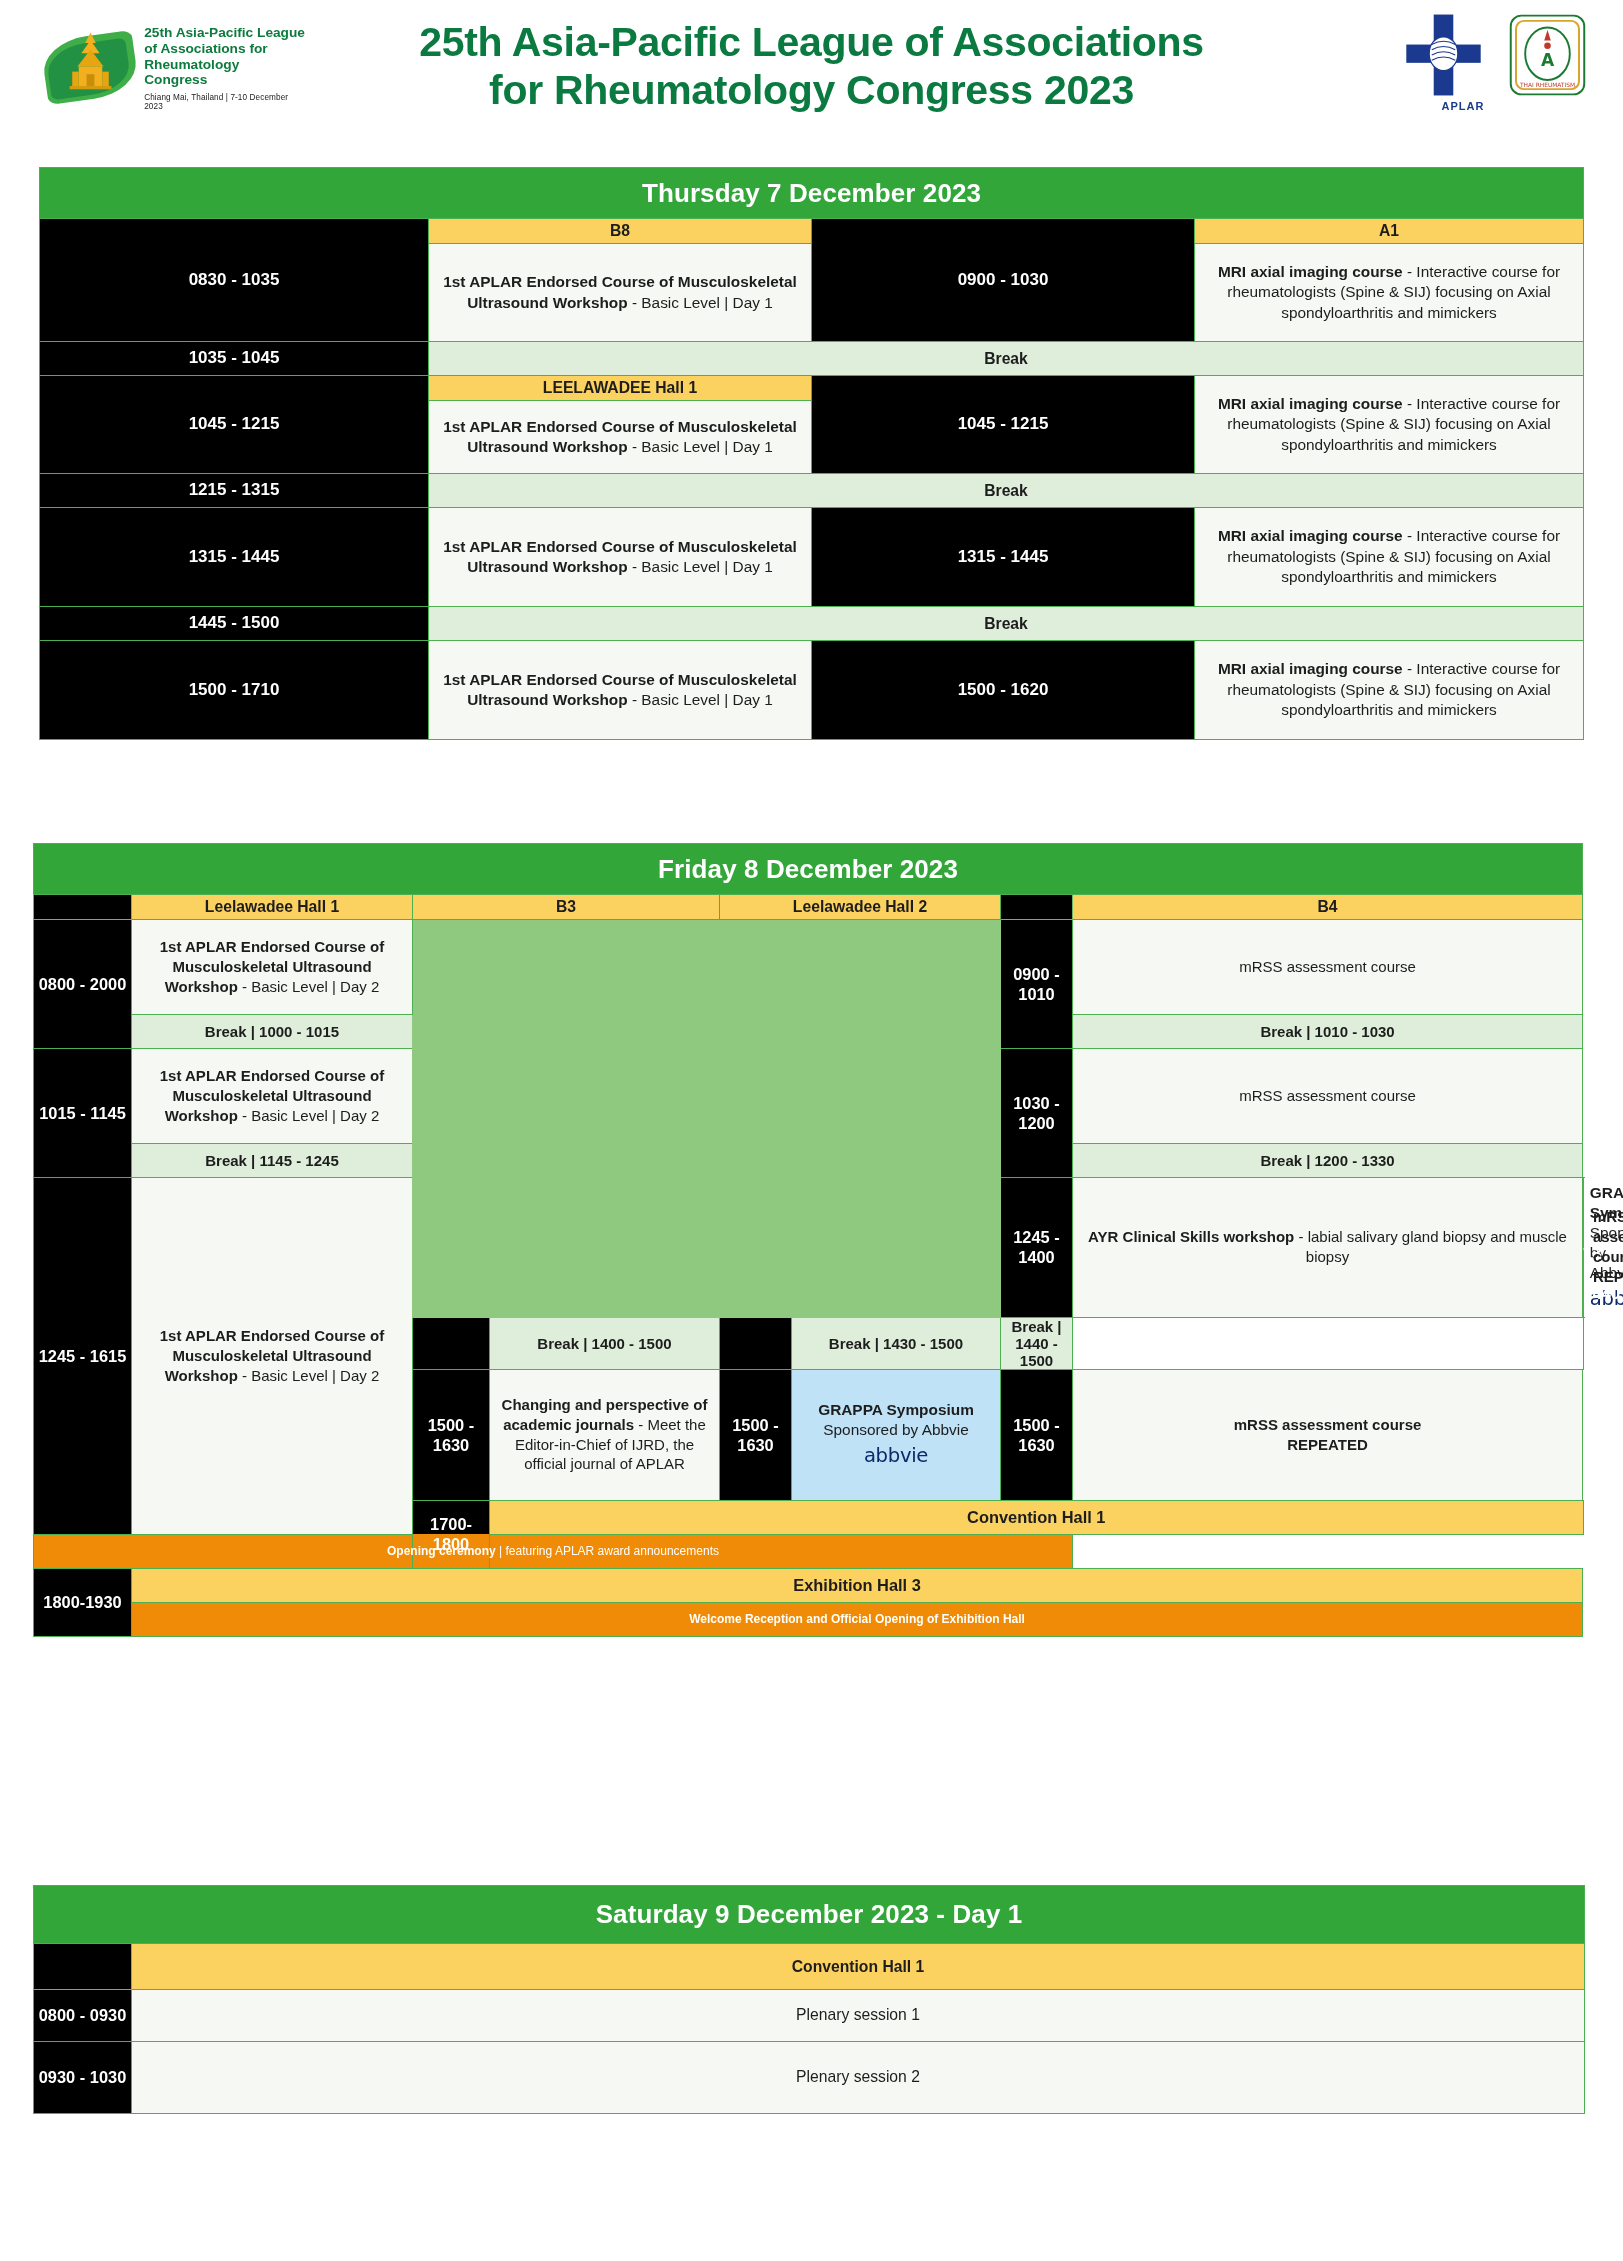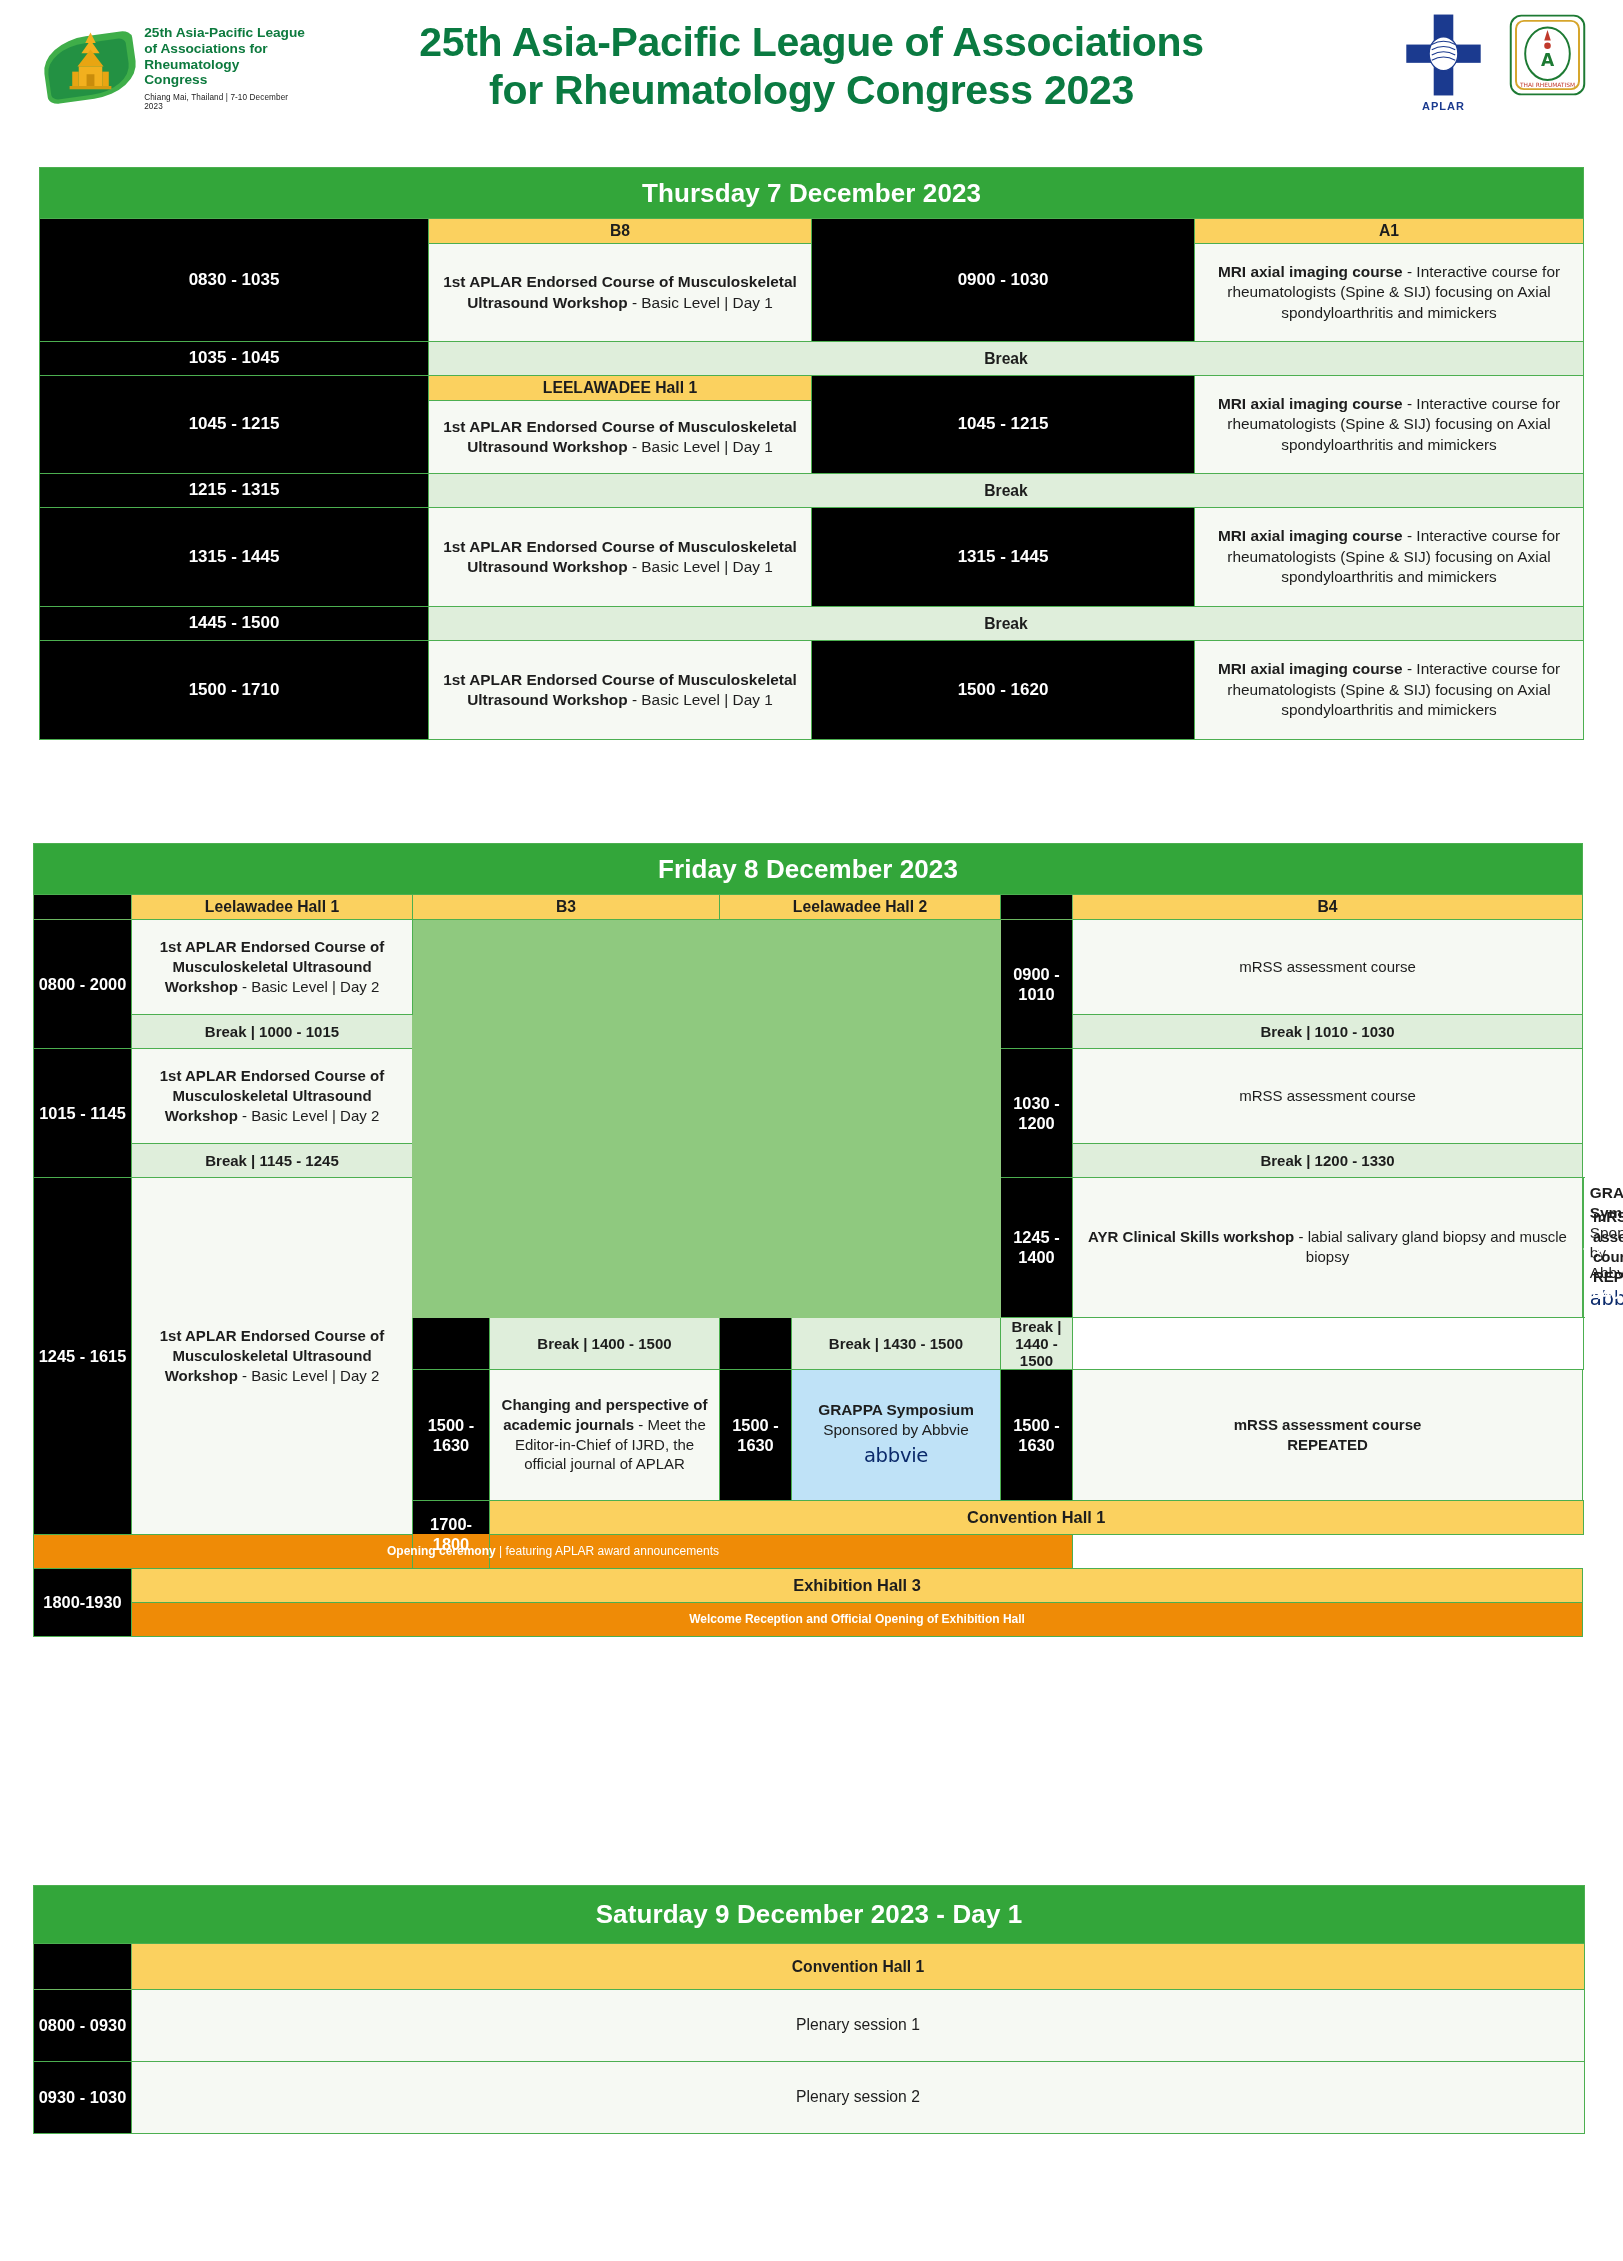--- a/index.html
+++ b/index.html
@@ -46,21 +46,21 @@
   .header-title {
     text-align: center; color: #0a7a41;
     font-size: 41px; font-weight: 700; line-height: 1.17;
     letter-spacing: -0.3px;
     width: 982px;
   }
 
   .logo-right { position: absolute; right: 36px; top: 13px; display: flex; gap: 23.6px; align-items: flex-start;}
   .aplar-logo { width: 82px; text-align: center; }
   .aplar-cross { width: 77px; height: 84px; position: relative; }
-  .aplar-label { font-size: 11px; font-weight: 700; color: #1b3a8f; letter-spacing: 1px; margin-top: 1.3px;}
+  .aplar-label { font-size: 11px; font-weight: 700; color: #1b3a8f; letter-spacing: 1px; margin-top: 1.3px; text-align: right;}
   .trat-logo { width: 79px; height: 84px; }
 
   
   .sched { position: relative; border-collapse: collapse; table-layout: fixed; }
   .sched td { border: 0.7px solid #4caf50; vertical-align: middle; }
   .day-head {
     background: #33a63a; color: #ffffff;
     font-size: 26px; font-weight: 700; text-align: center;
     height: 51px; letter-spacing: 0.1px;
   }
@@ -384,21 +384,21 @@
     <tbody>
       <tr>
         <td class="day-head" colspan="2" style="height:58px">Saturday 9 December 2023 - Day 1</td>
       </tr>
       <tr>
         <td class="timecell" style="border-color:#6cb862"></td>
         <td class="venue" style="height:46px">Convention Hall 1</td>
       </tr>
       <tr>
         <td class="timecell">0800 - 0930</td>
-        <td class="sesscell" style="height:72px">Plenary session 1</td>
+        <td class="sesscell" style="height:52px">Plenary session 1</td>
       </tr>
       <tr>
         <td class="timecell">0930 - 1030</td>
         <td class="sesscell" style="height:72px">Plenary session 2</td>
       </tr>
     </tbody>
   </table>
 
   <svg class="deco" viewBox="0 0 2480 330" preserveAspectRatio="none">
     <path d="M0,70 L2480,70 L2480,330 L0,330 Z" fill="#17a34a"></path>

